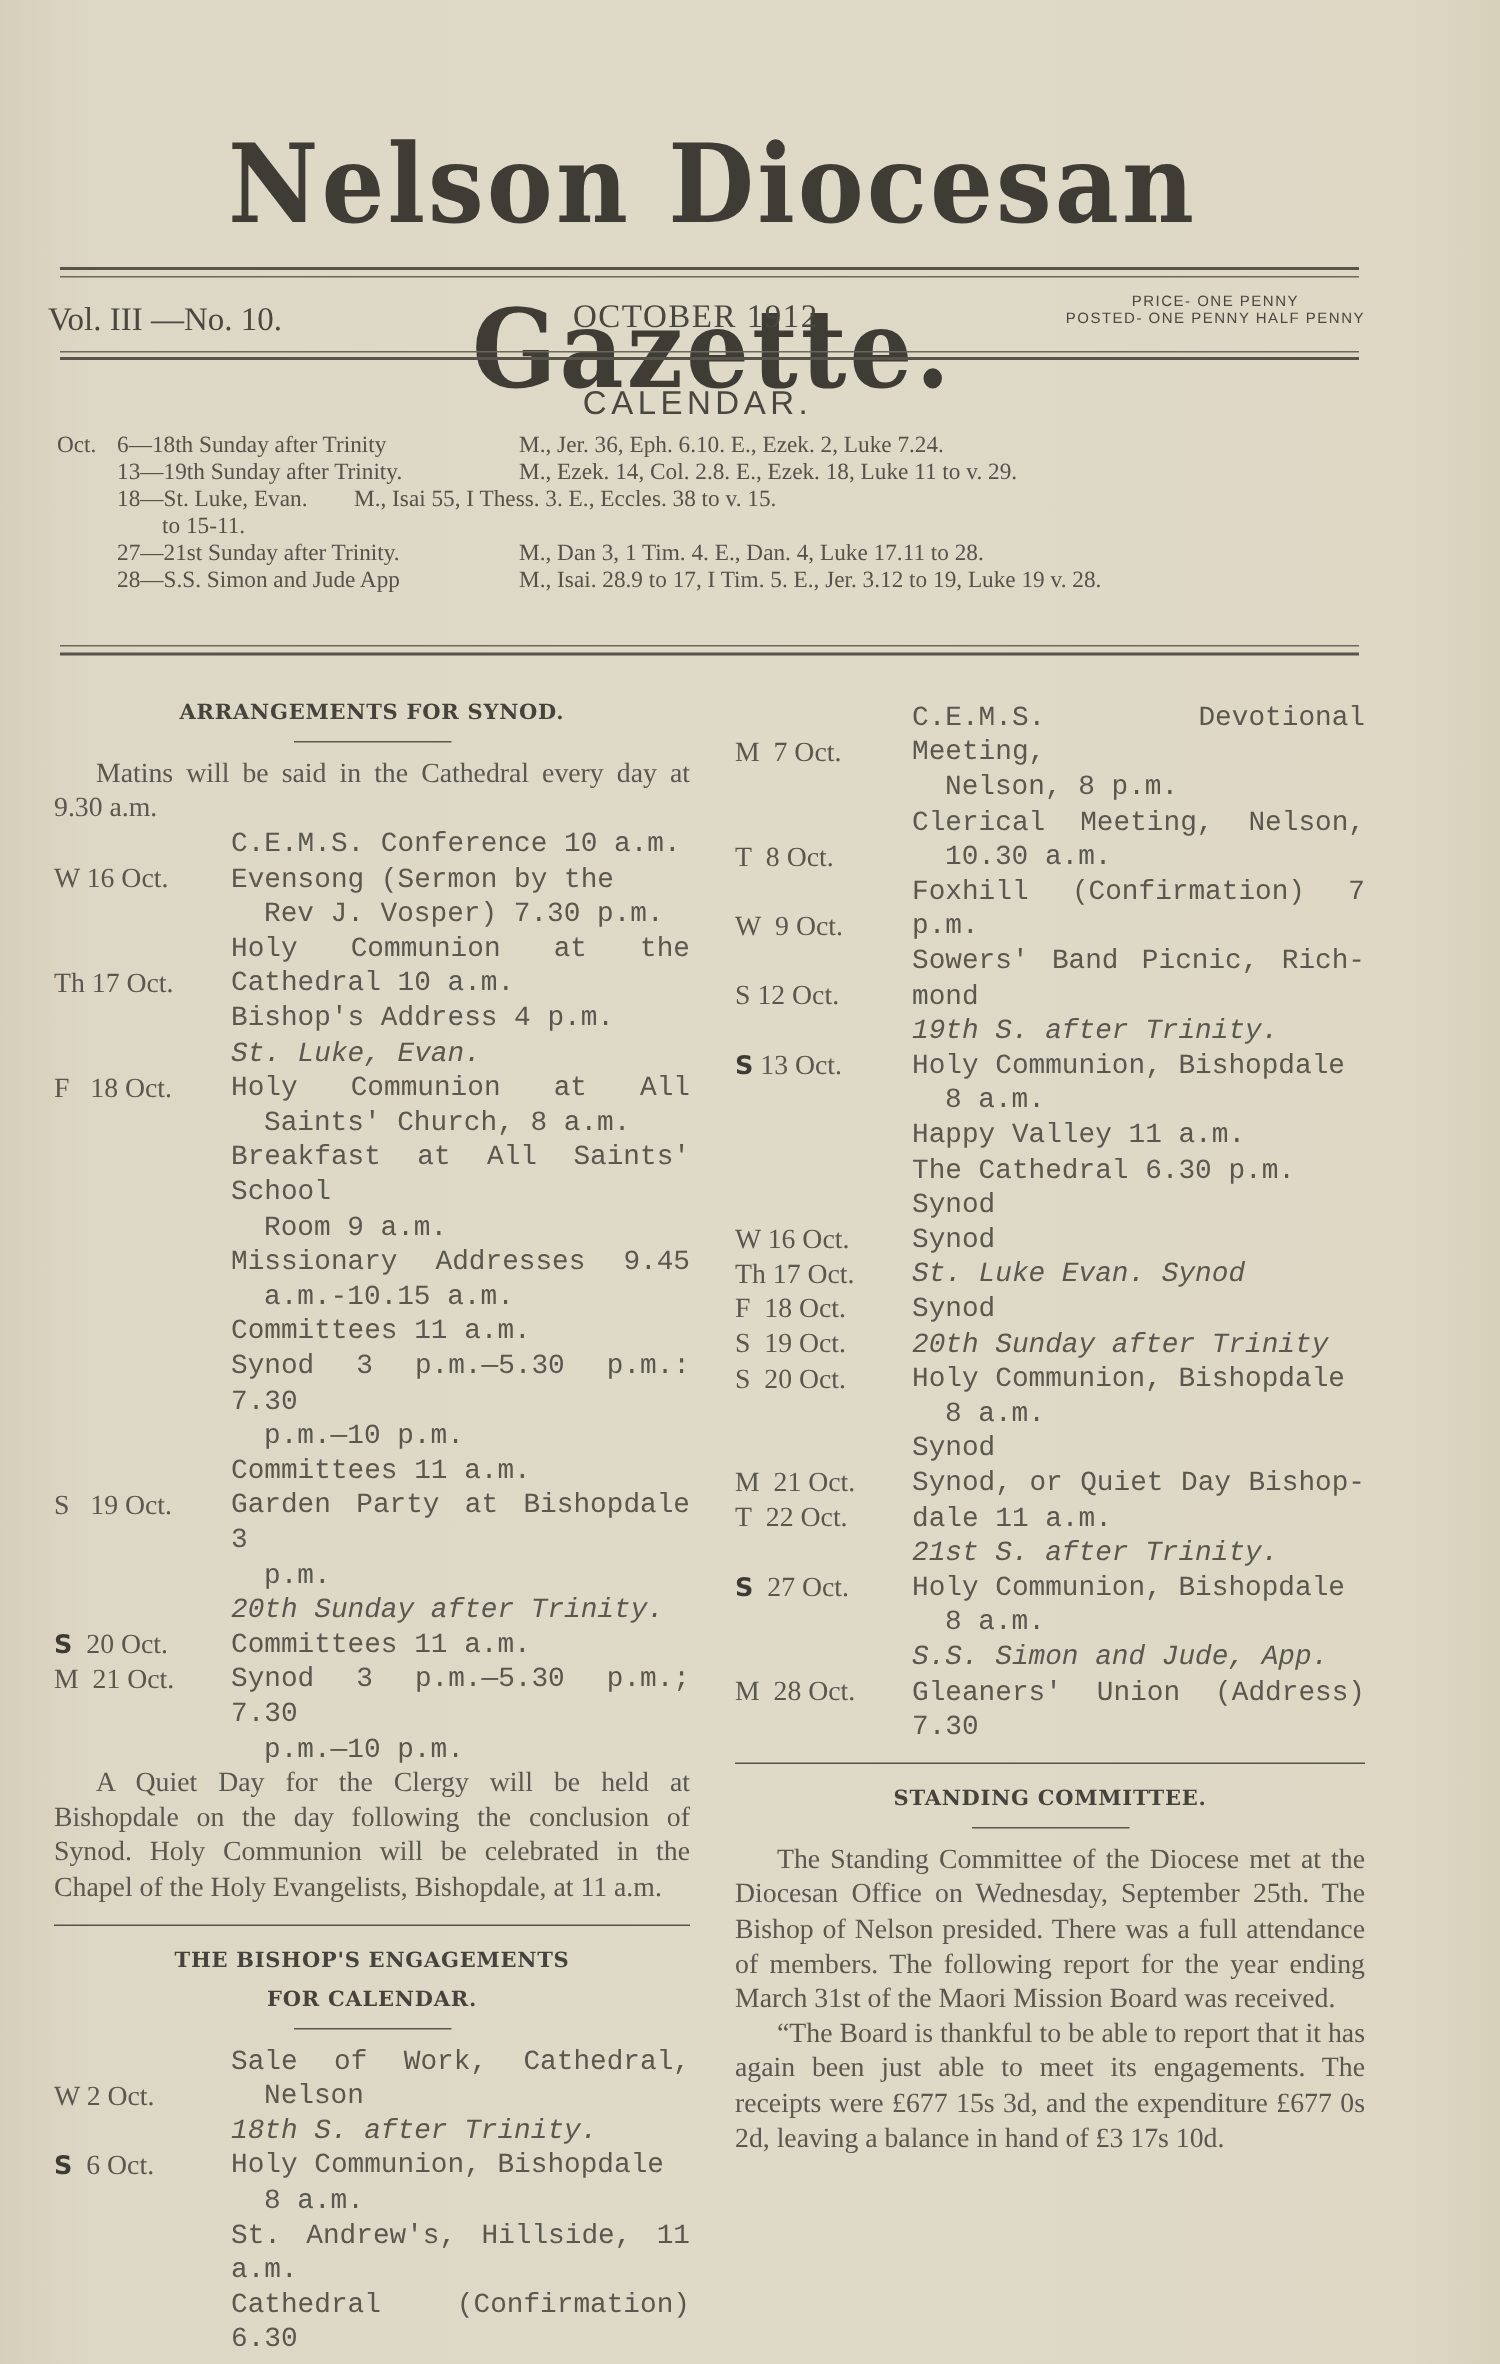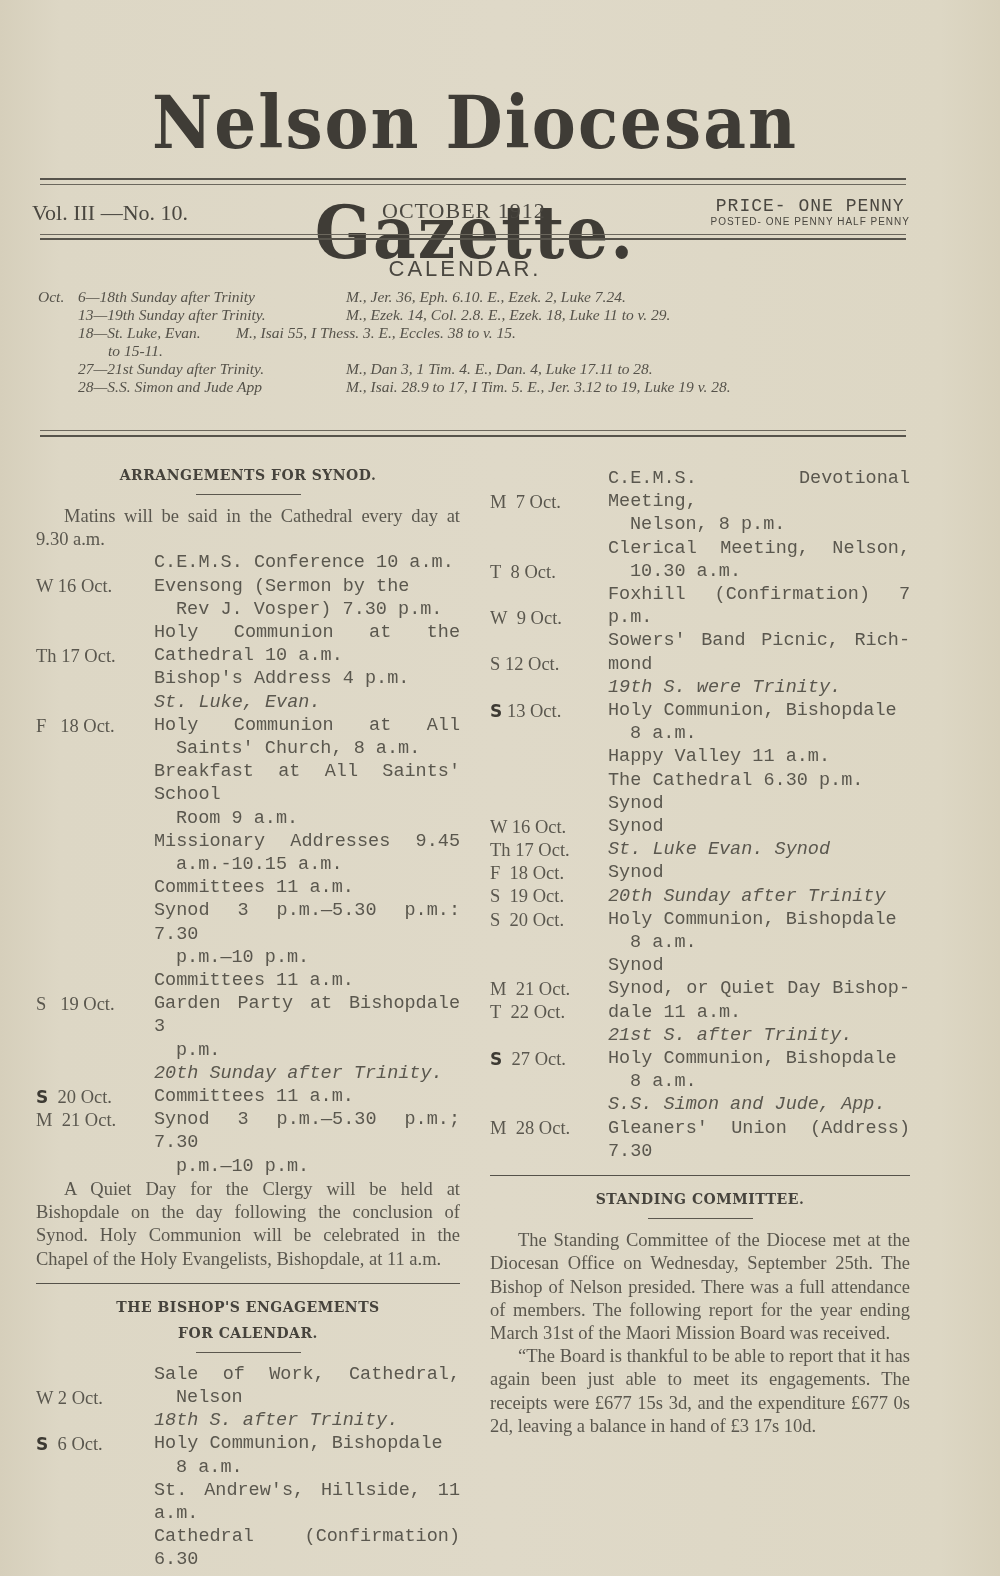--- a/index.html
+++ b/index.html
@@ -28,28 +28,28 @@
   .rule.thin { border-top:1px solid #6b675d; }
   .infobar {
     position:absolute; left:32px; top:196px; width:878px; height:36px;
   }
   .infobar .vol { position:absolute; left:0; top:4px; font-size:22px; color:#4a4740; }
   .infobar .date { position:absolute; left:350px; top:2px; font-size:22px; letter-spacing:1px; color:#4a4740; }
   .infobar .price {
     position:absolute; right:0; top:0; text-align:center;
     font-family:"Liberation Sans","DejaVu Sans",sans-serif; color:#4a4740;
   }
-  .infobar .price .p1 { font-size:18px; letter-spacing:1px;font-family:Liberation Mono, monospace; }
+  .infobar .price .p1 { font-size:10px; letter-spacing:1px; }
   .infobar .price .p2 { font-size:10px; letter-spacing:1px; }
   .calendar-title {
     position:absolute; left:0; width:930px; top:256px; text-align:center;
     font-family:"Liberation Sans","DejaVu Sans",sans-serif; font-size:22px; letter-spacing:3px; color:#4a4740;
   }
   .calendar { position:absolute; left:38px; top:288px; width:880px; font-size:15.5px; line-height:18px; color:#55524a; }
-  .cal-row { position:relative; height:18px; white-space:nowrap;font-style:italic; }
+  .cal-row { position:relative; height:18px; white-space:nowrap; }
   .cal-row .month { position:absolute; left:0; }
   .cal-row .day { position:absolute; left:40px; }
   .col { position:absolute; font-size:18.5px; line-height:23.2px; color:#5a574e; }
   .col-left { left:36px; top:462px; width:424px; }
   .col-right { left:490px; top:467px; width:420px; }
   .heading {
     font-family:"DejaVu Serif","Liberation Serif",serif; font-weight:bold;
     text-align:center; font-size:14px; letter-spacing:0.5px; color:#46433c; line-height:26px;
   }
   .short-rule { width:105px; margin:6px auto 10px; border-top:1px solid #5b574e; }
@@ -232,21 +232,21 @@
     <div class="entry">
       <div class="d"><span class="letter">S</span> <span>12 Oct.</span></div>
       <div class="lines">
           <span class="line" style="text-align-last:justify;">Sowers' Band Picnic, Rich-</span>
           <span class="line">mond</span>
         </div>
     </div>
     <div class="entry">
       <div class="d"><span class="letter bold">S</span> <span>13 Oct.</span></div>
       <div class="lines">
-        <span class="line ital">19th S. were Trinity.</span>
+        <span class="line ital">19th S. after Trinity.</span>
         <span class="line">Holy Communion, Bishopdale</span>
         <span class="line cont">8 a.m.</span>
         <span class="line">Happy Valley 11 a.m.</span>
         <span class="line">The Cathedral 6.30 p.m.</span>
       </div>
     </div>
     <div class="entry">
       <div class="d"><span class="letter">W</span> <span>16 Oct.</span></div>
       <div class="lines">
           <span class="line">Synod</span>

